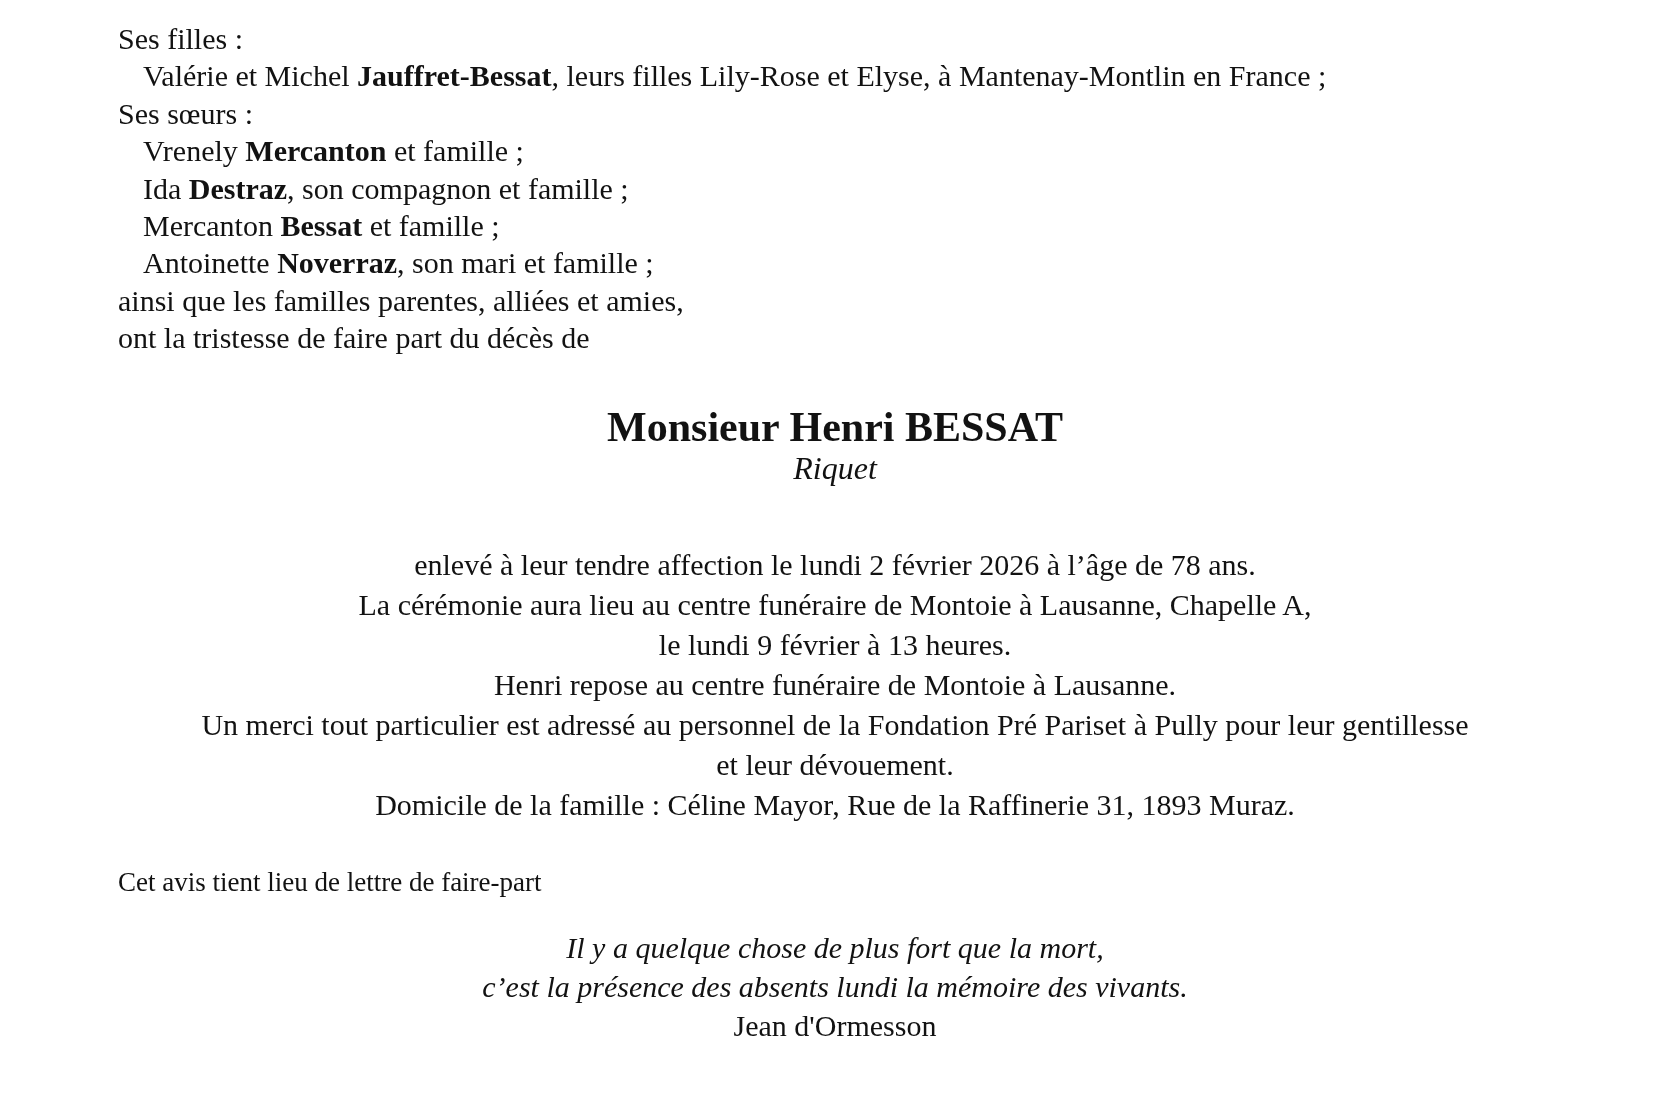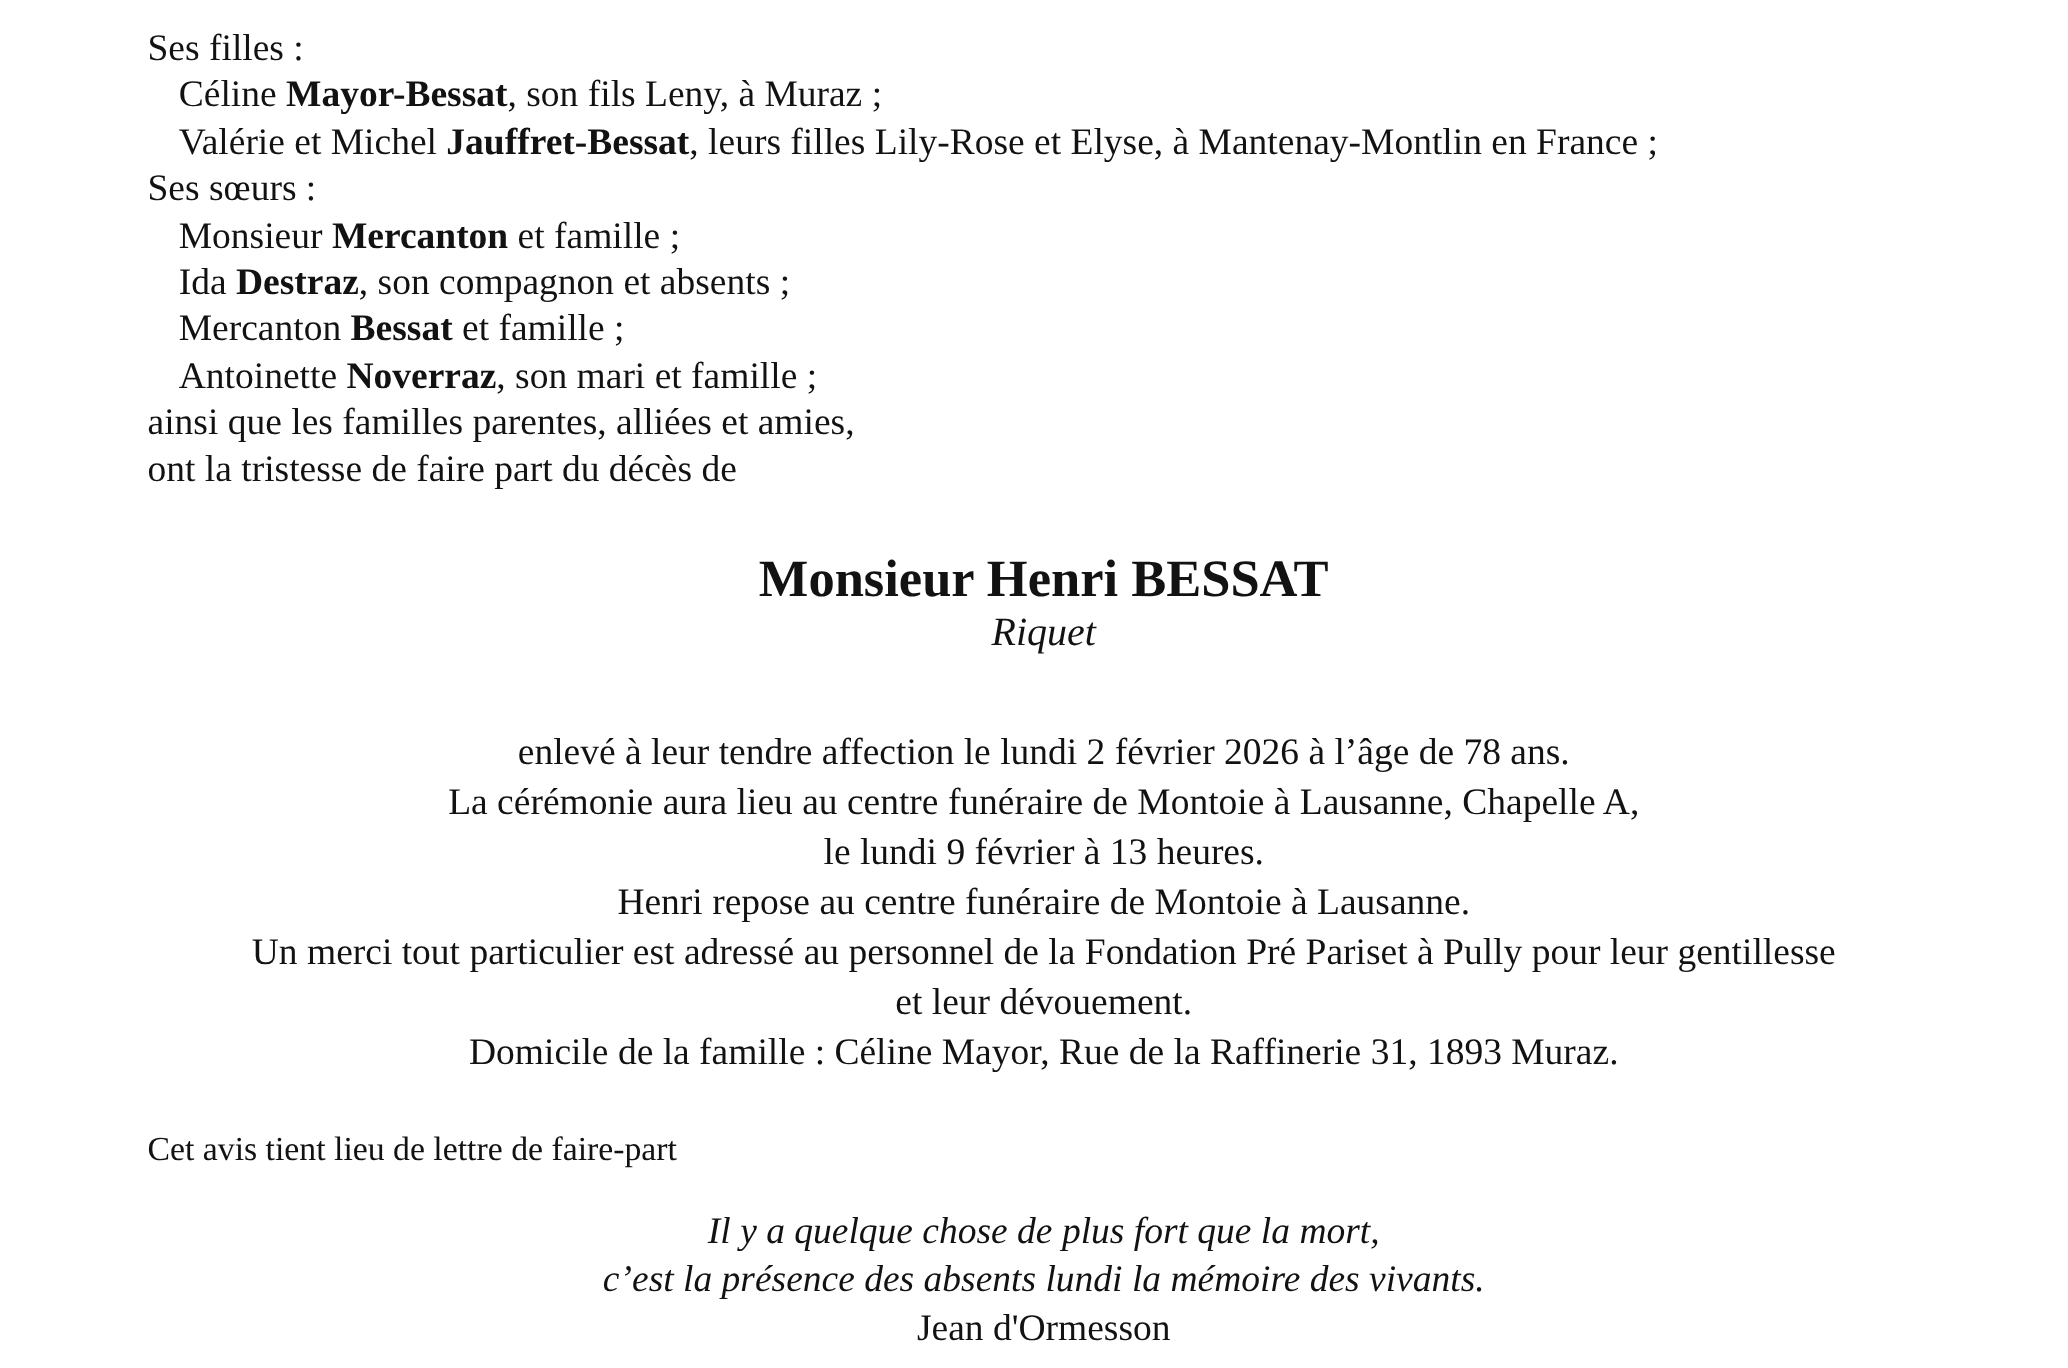--- a/index.html
+++ b/index.html
@@ -82,25 +82,24 @@
     white-space: nowrap;
   }
 </style>
 </head>
 <body>
 
 <div class="sheet">
 
   <div class="family-block">
       <div class="line"><span>Ses filles :</span></div>
-      <div class="line indent"><span>Céline </span><span class="bold">Mayor-Bessat</span><span>, son fils Leny, à Muraz ;</span></div>
       <div class="line indent"><span>Valérie et Michel </span><span class="bold">Jauffret-Bessat</span><span>, leurs filles Lily-Rose et Elyse, à Mantenay-Montlin en France ;</span></div>
       <div class="line"><span>Ses sœurs :</span></div>
-      <div class="line indent"><span>Monsieur </span><span class="bold">Mercanton</span><span> et famille ;</span></div>
-      <div class="line indent"><span>Ida </span><span class="bold">Destraz</span><span>, son compagnon et absents ;</span></div>
+      <div class="line indent"><span>Vrenely </span><span class="bold">Mercanton</span><span> et famille ;</span></div>
+      <div class="line indent"><span>Ida </span><span class="bold">Destraz</span><span>, son compagnon et famille ;</span></div>
       <div class="line indent"><span>Mercanton </span><span class="bold">Bessat</span><span> et famille ;</span></div>
       <div class="line indent"><span>Antoinette </span><span class="bold">Noverraz</span><span>, son mari et famille ;</span></div>
       <div class="line"><span>ainsi que les familles parentes, alliées et amies,</span></div>
       <div class="line"><span>ont la tristesse de faire part du décès de</span></div>
     </div>
 
   <div class="deceased-name">Monsieur Henri BESSAT</div>
 
   <div class="deceased-nickname">Riquet</div>
 

